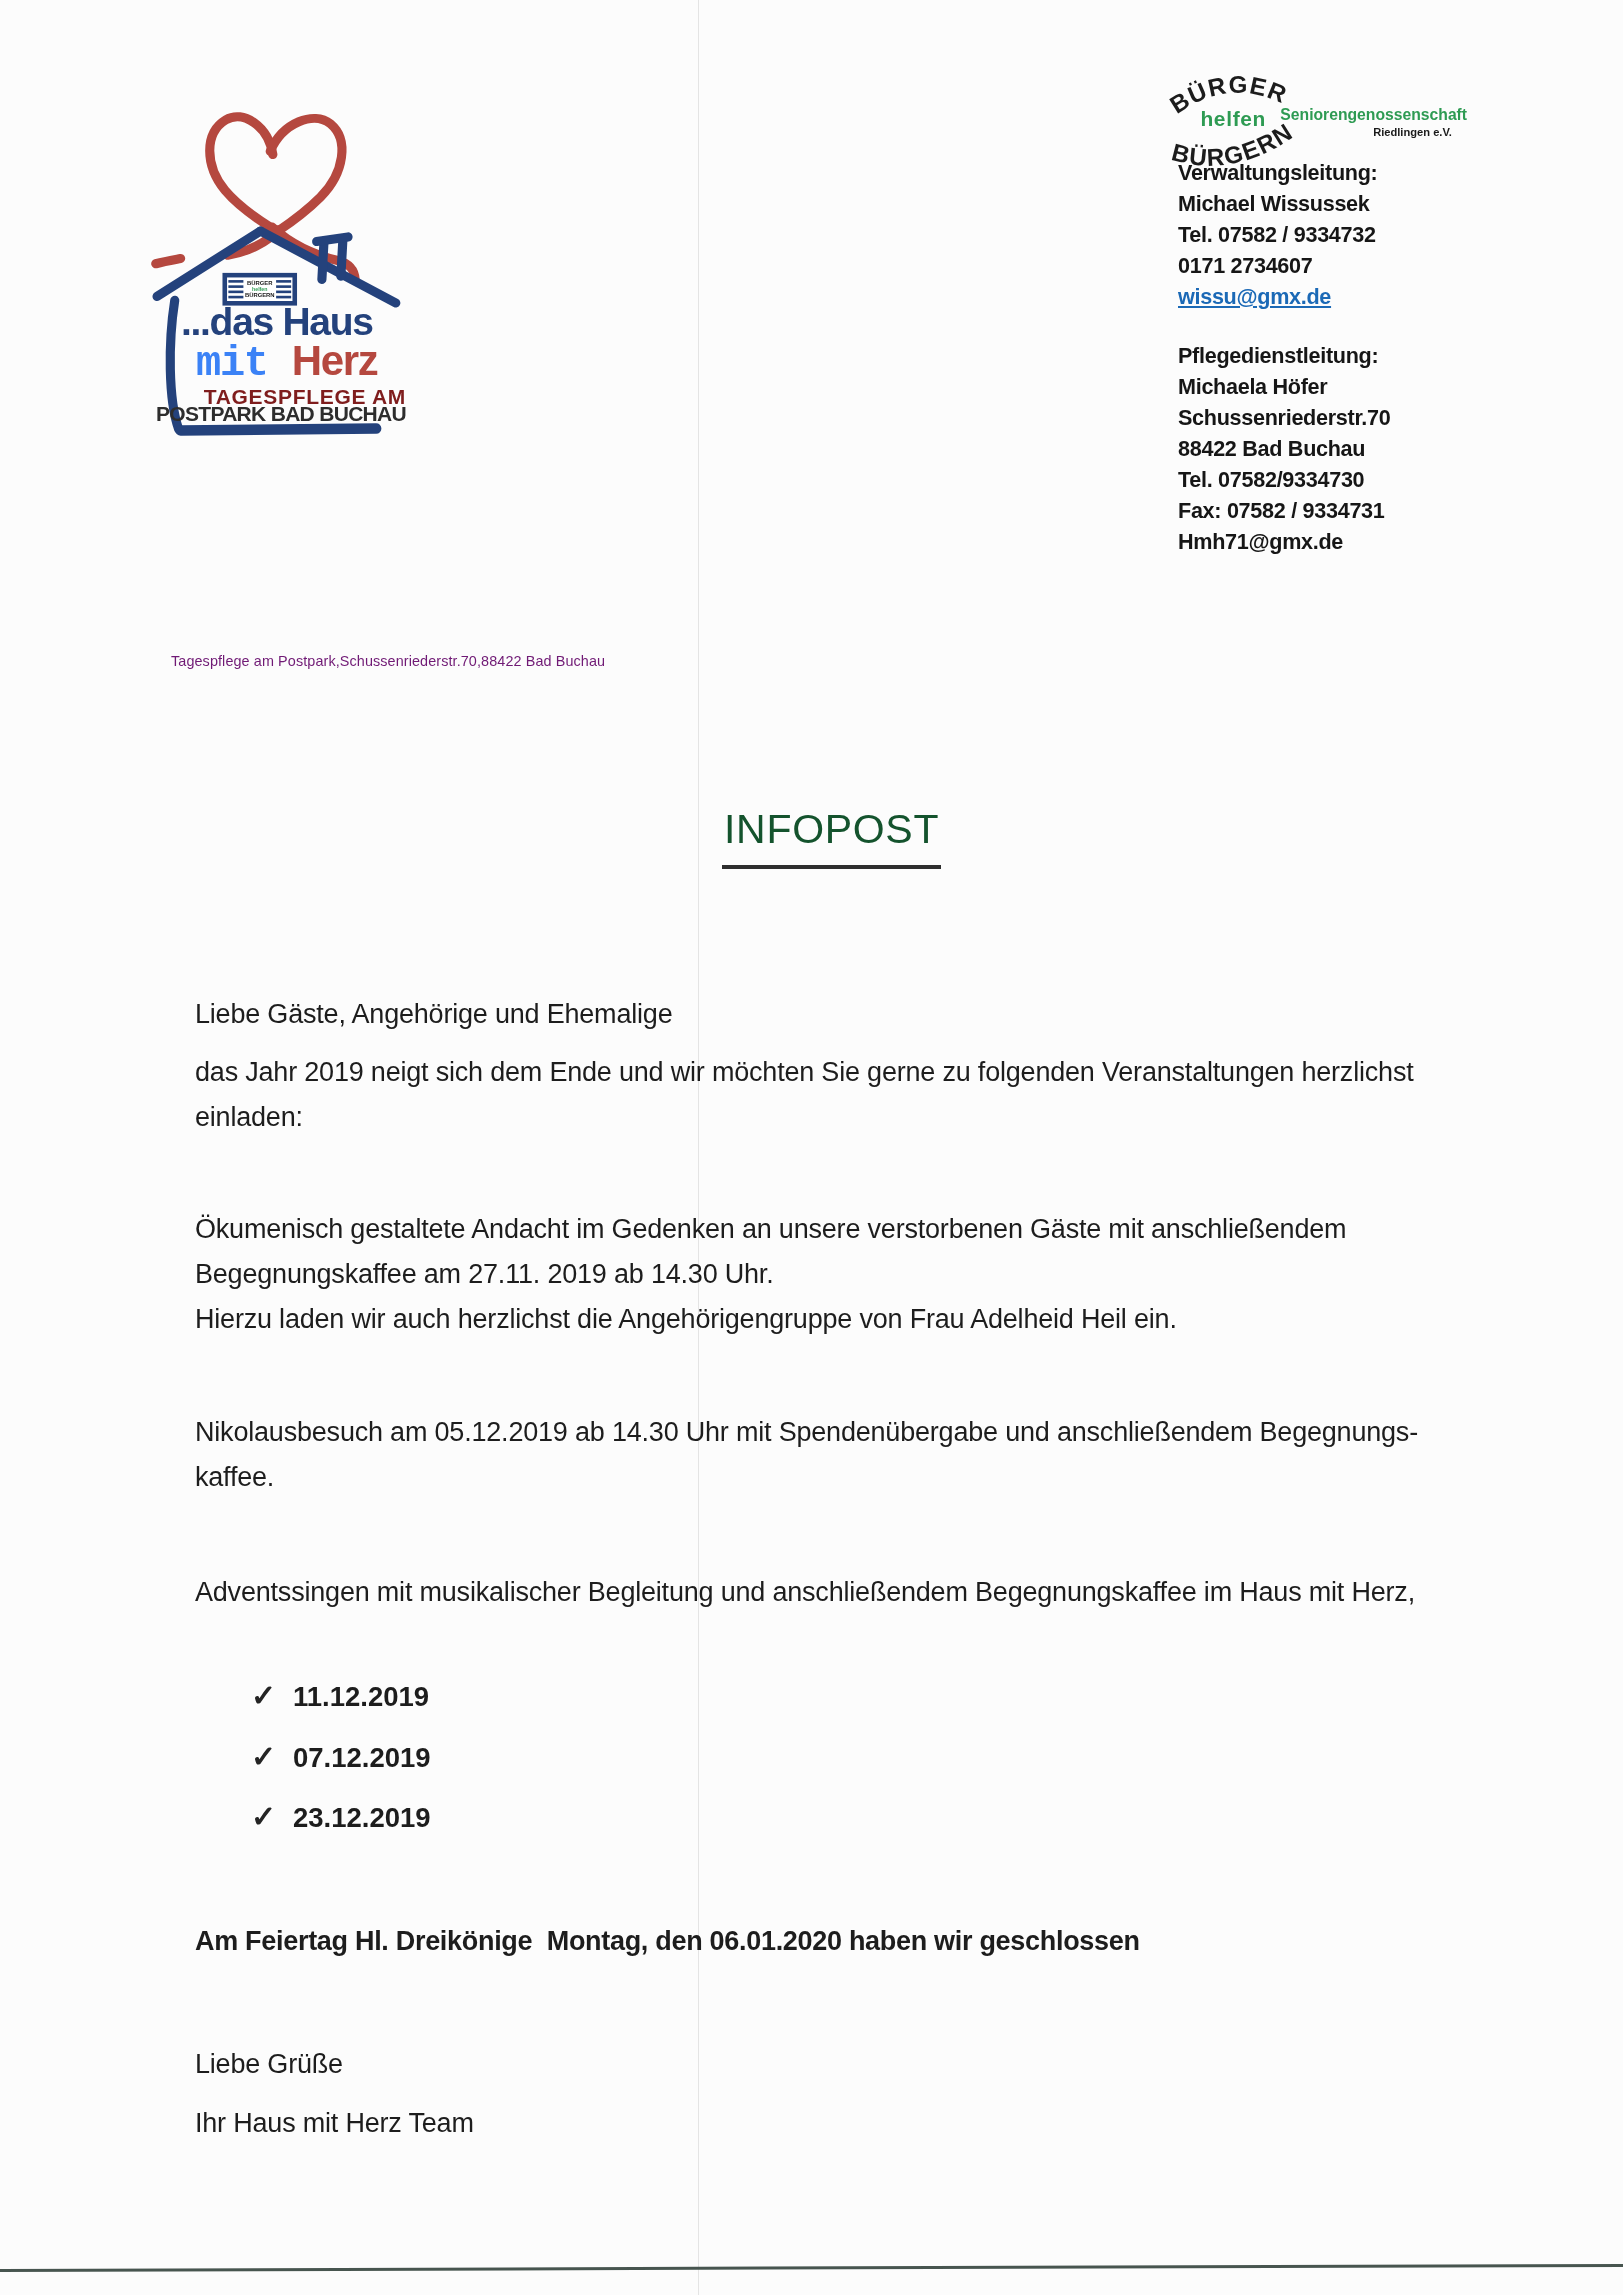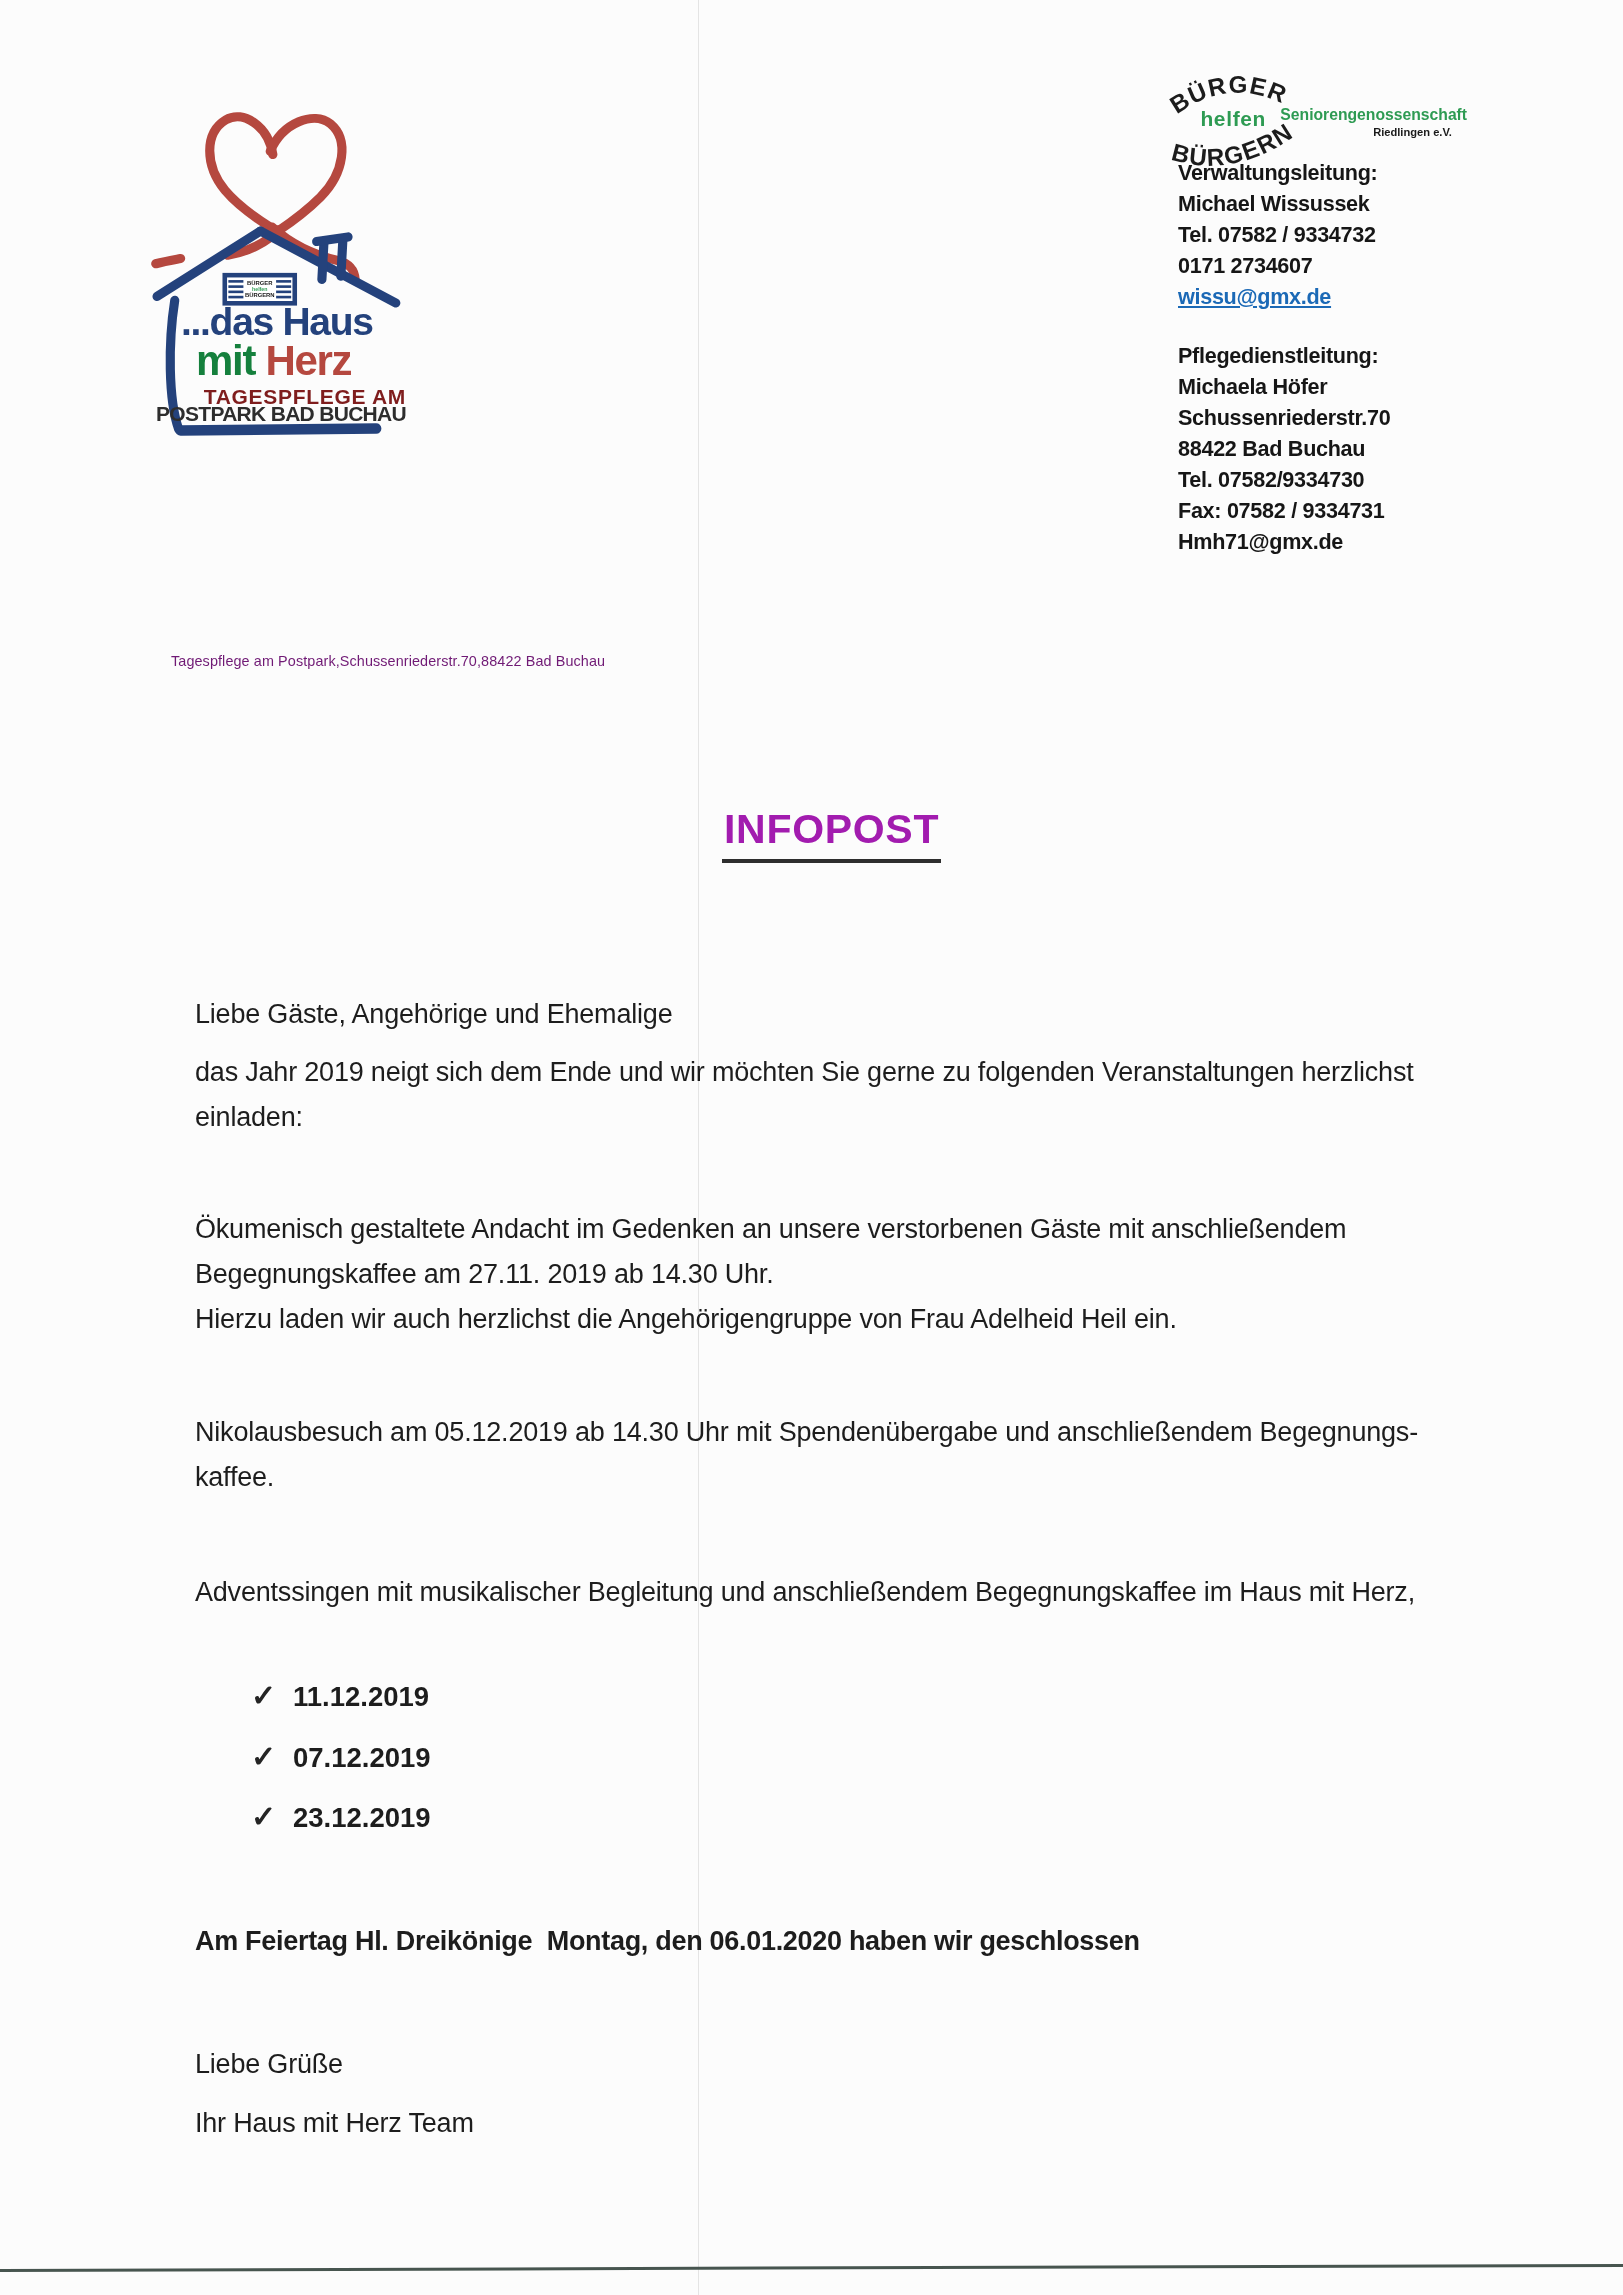--- a/index.html
+++ b/index.html
@@ -11,31 +11,31 @@
     font-family:"Liberation Sans", sans-serif;
     color:#1d1d1d;
   }
   .abs{position:absolute;}
   
   .fold{position:absolute;left:698px;top:0;width:1.3px;height:100%;background:#e4e4e4;}
   .scanline{position:absolute;left:-6.5px;top:2269px;width:1643px;height:3.3px;background:#47554f;transform:rotate(-0.18deg);transform-origin:left center;}
   
   .logo-l1{left:181px;top:302px;font-size:39px;font-weight:bold;letter-spacing:-1.3px;color:#24427c;line-height:1;}
   .logo-l2{left:196px;top:340px;font-size:42px;font-weight:bold;letter-spacing:-1.3px;line-height:1;}
-  .logo-l2 .blue{color:#15803d;}
+  .logo-l2 .blue{color:#3b82f6;font-family:Liberation Mono, monospace;}
   .logo-l2 .red{color:#b5483f;}
   .logo-l3{left:149px;top:386px;width:257px;text-align:right;font-size:21px;font-weight:bold;letter-spacing:0.7px;color:#7f1d1d;line-height:1;}
   .logo-l4{left:149px;top:403px;width:257px;text-align:right;font-size:21px;font-weight:bold;letter-spacing:-0.7px;color:#2d2d2d;line-height:1;}
   
   .contact{left:1178px;width:340px;font-size:21.6px;font-weight:bold;line-height:31px;letter-spacing:-0.3px;color:#161616;}
   .contact .row{height:31px;}
   .email-link{color:#1b69b6;text-decoration:underline;}
   .sender{left:171px;top:653px;font-size:14.4px;color:#701a75;letter-spacing:0.1px;}
   
-  .title{left:722px;top:809px;font-size:41px;font-weight:bold;letter-spacing:0.7px;color:#a21caf;border-bottom:4.6px solid #2e2e2e;padding:0 2px 9px 2px;line-height:1;}
+  .title{left:722px;top:809px;font-size:41px;font-weight:normal;letter-spacing:0.7px;color:#14532d;border-bottom:4.6px solid #2e2e2e;padding:0 2px 15px 2px;line-height:1;}
   
   .para{left:195px;width:1270px;font-size:27px;line-height:45px;letter-spacing:-0.2px;color:#1d1d1d;}
   .bold{font-weight:bold;letter-spacing:-0.3px;white-space:pre-wrap;}
   .check-item{left:251px;font-size:27.5px;line-height:1;color:#1d1d1d;font-weight:bold;}
   .check-item .tick{display:inline-block;width:42px;font-size:30px;color:#242424;}
   svg text{font-family:"Liberation Sans", sans-serif;}
 </style>
 </head>
 <body>
 

